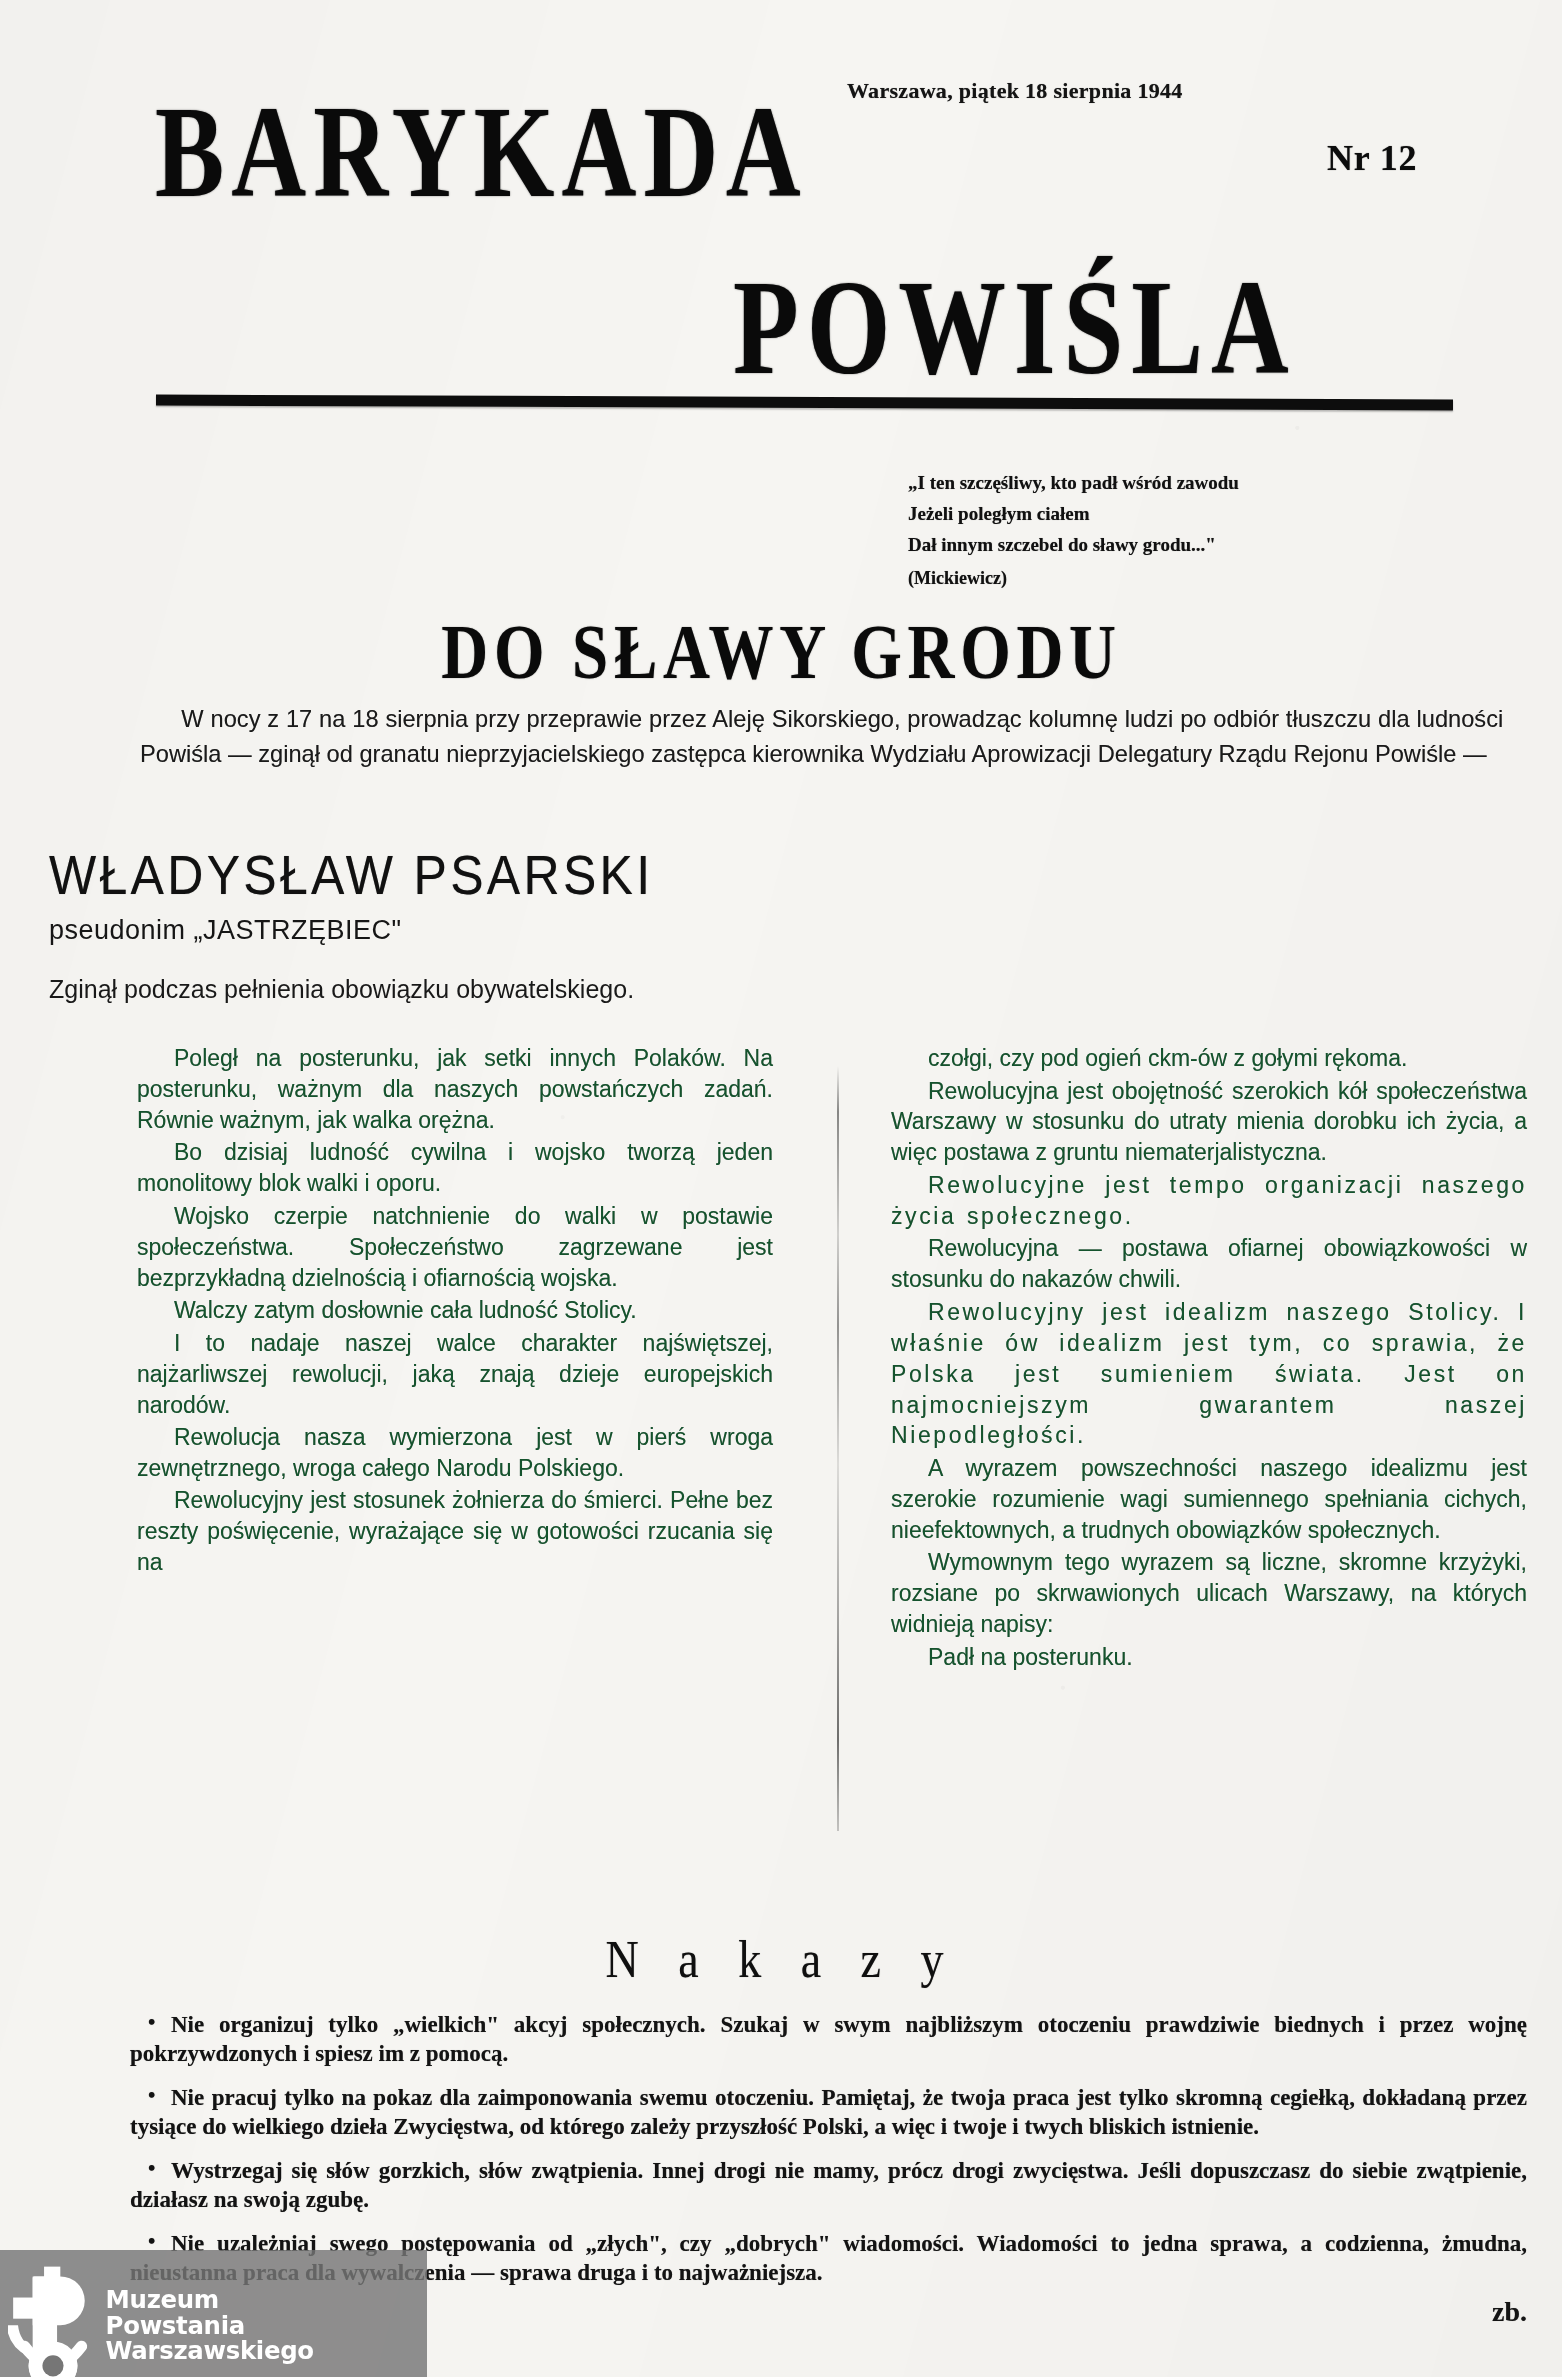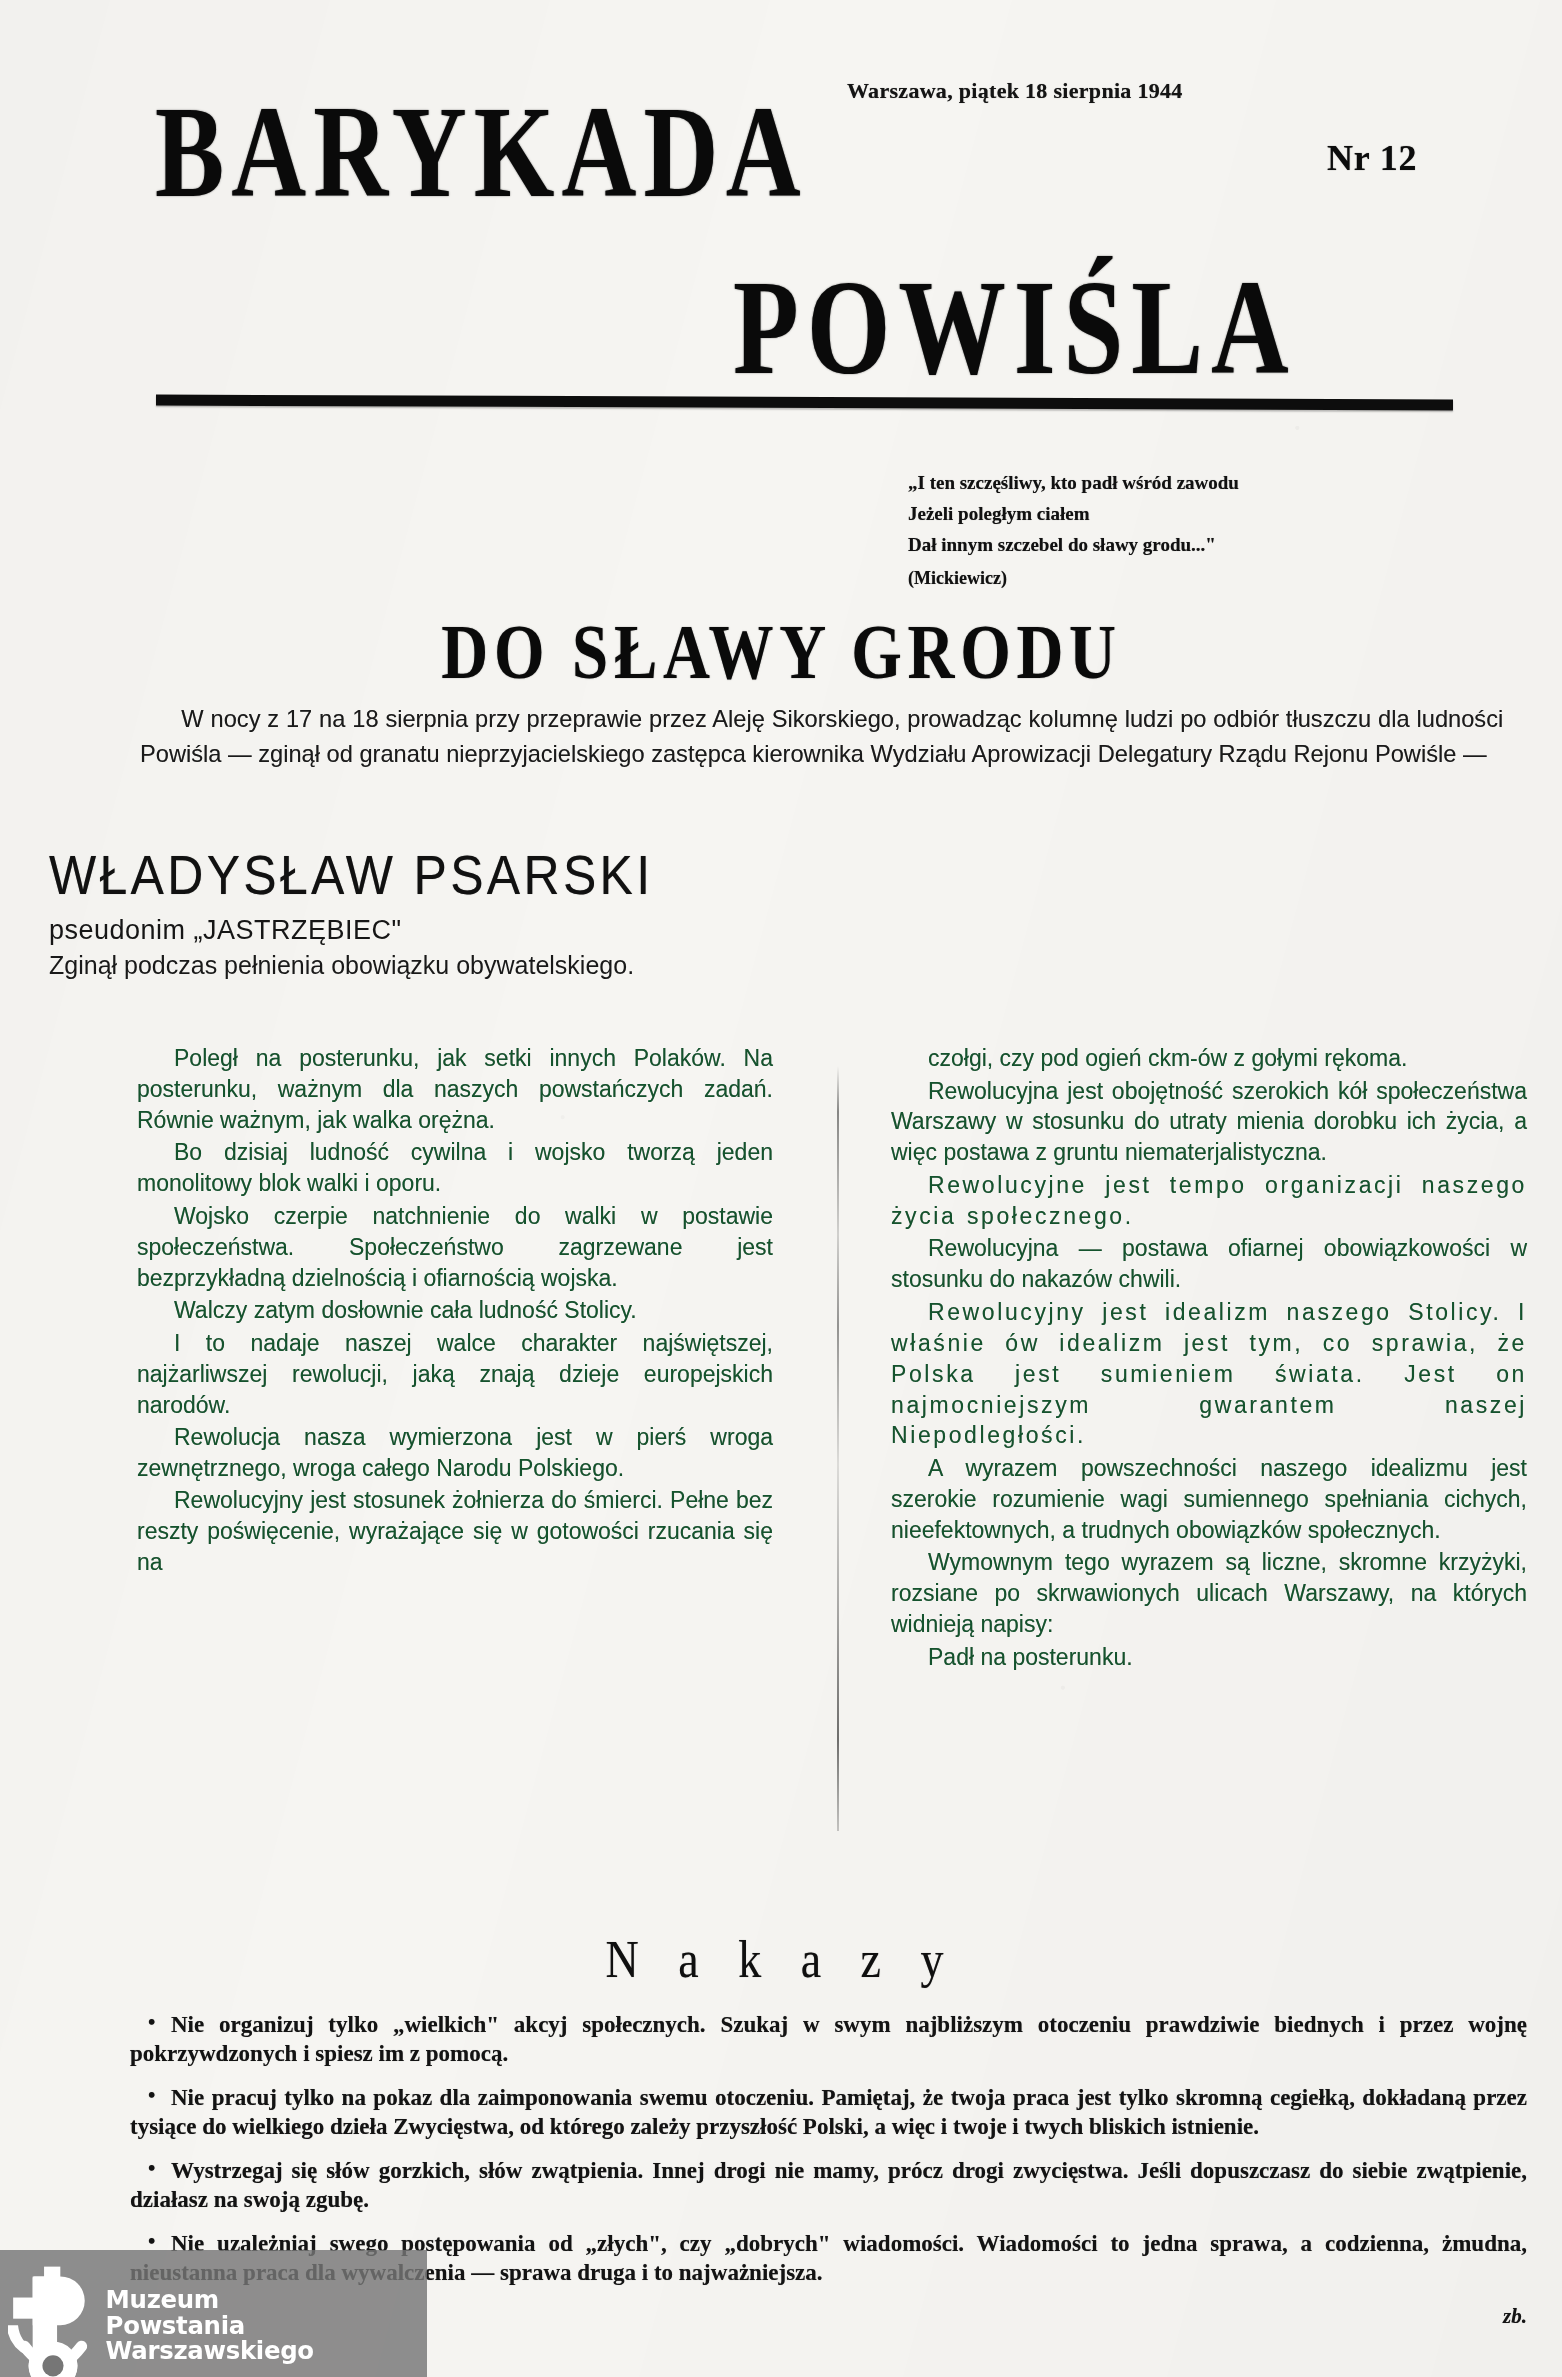--- a/index.html
+++ b/index.html
@@ -147,21 +147,21 @@
     transform:scaleY(1.1);
     text-shadow:0 0 0.8px rgba(0,0,0,.45);
   }
   .victim .pseudonym{
     margin-top:11.4px;
     font-size:27px;
     letter-spacing:0.5px;
     color:#161616;
   }
   .victim .line1{
-    margin-top:5px;
+    margin-top:29px;
     font-size:25px;
     color:#191919;
   }
   .victim .line2{
     margin-top:5.7px;
     font-size:25px;
     color:#191919;
   }
   
   .cols{
@@ -229,23 +229,22 @@
     position:absolute;
     left:18px; top:-0.8px;
     font-size:21px;
     text-indent:0;
   }
   .signature{
     position:absolute;
     right:0; bottom:-28px;
     font-family:"Liberation Serif", serif;
     font-weight:bold;
-    font-size:21px;
+    font-size:28px;
     color:#141414;
-    font-style:italic;
   }
   
   .watermark{
     position:absolute;
     left:0; top:2250px;
     width:427px; height:151px;
     background:rgba(118,118,118,.82);
     display:flex;
     align-items:center;
     overflow:hidden;

